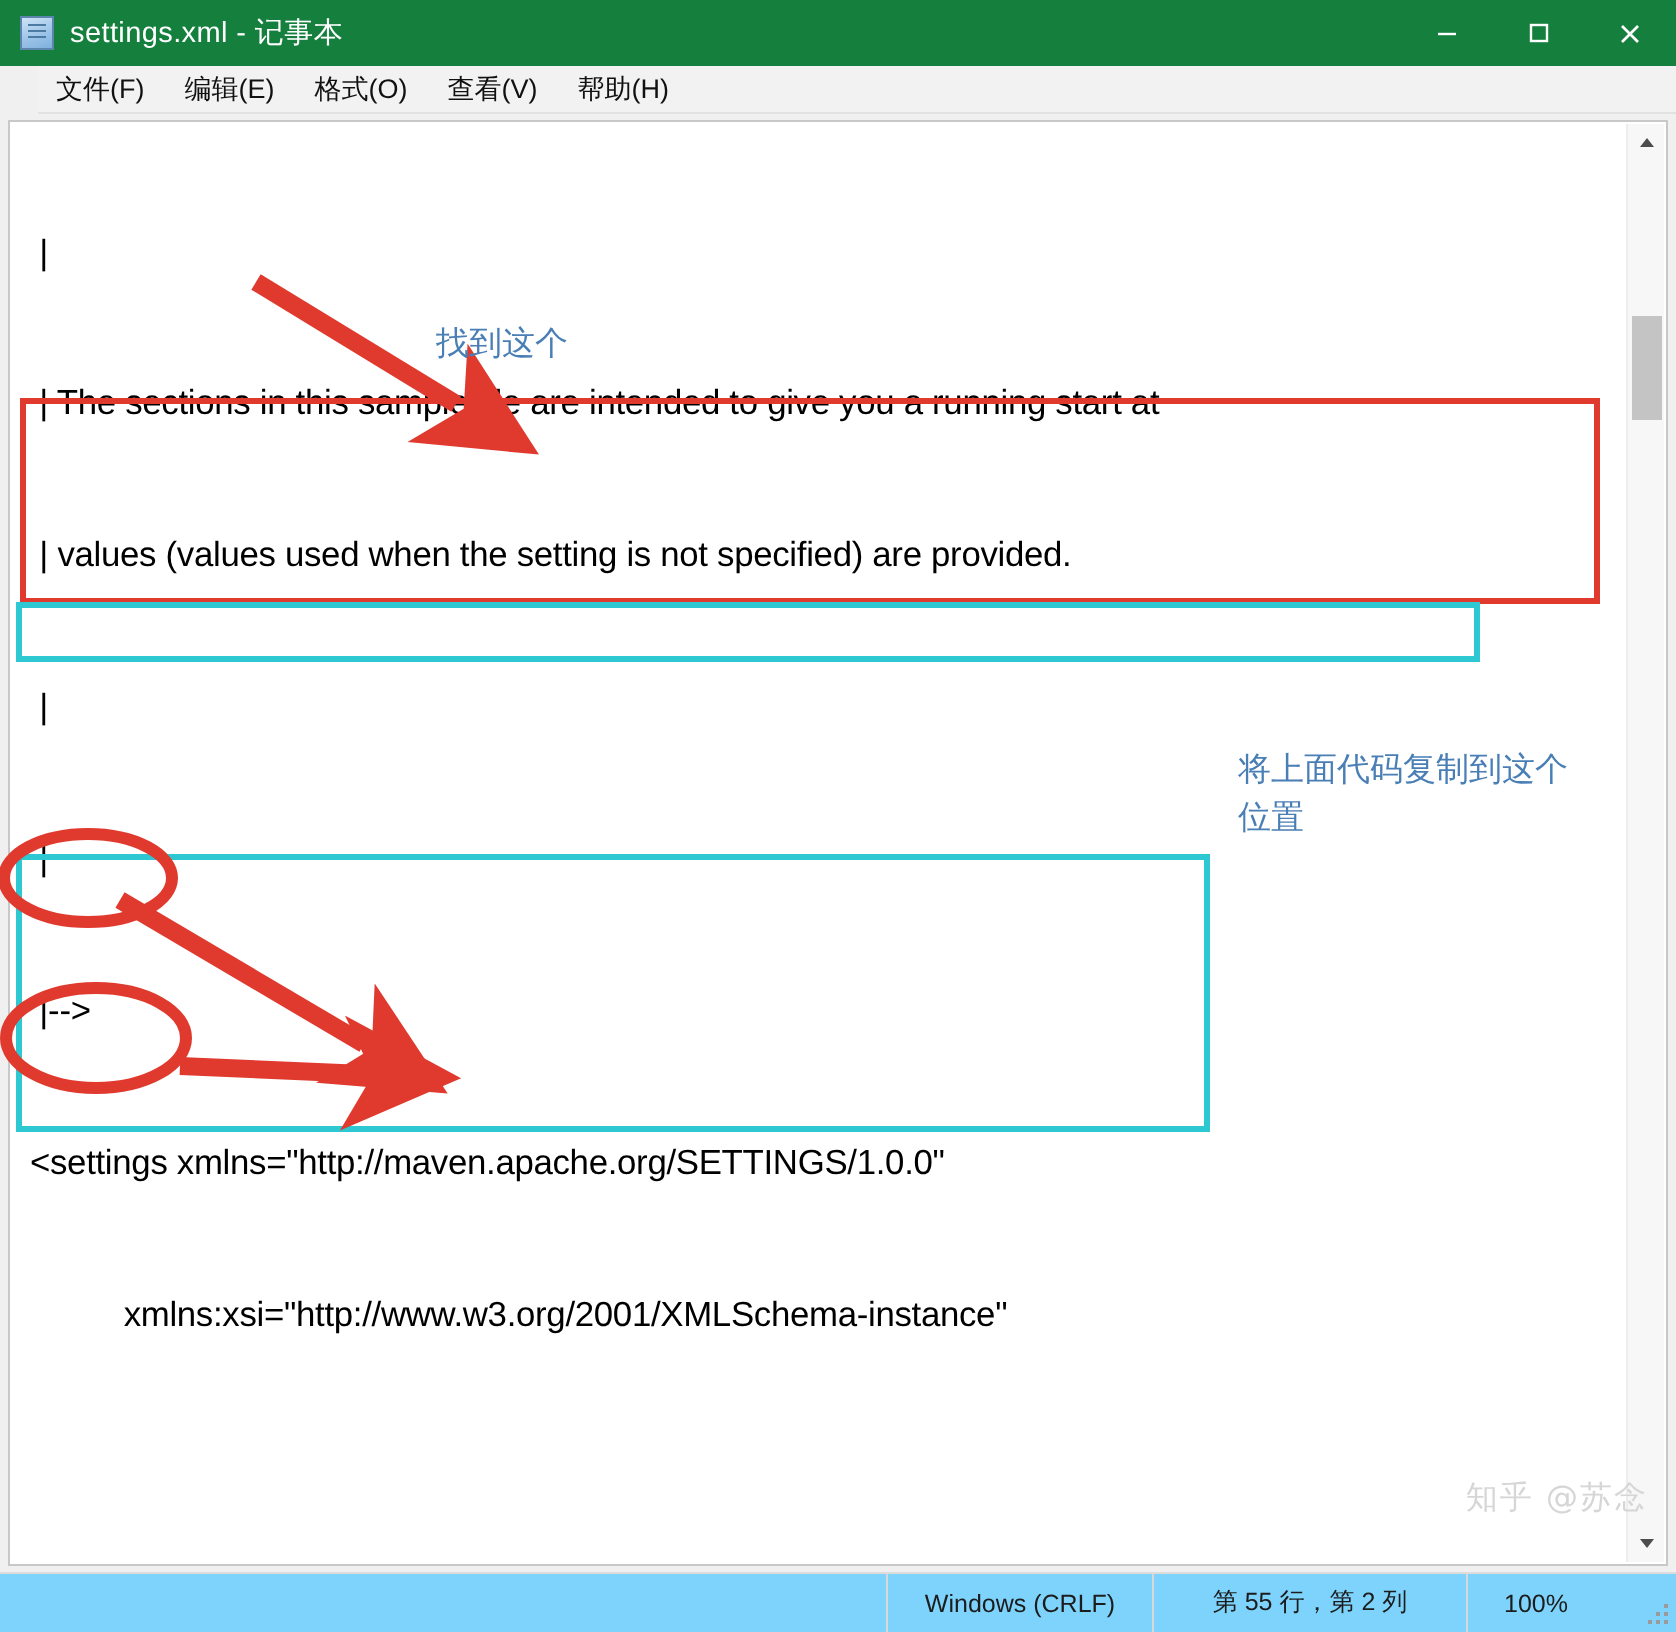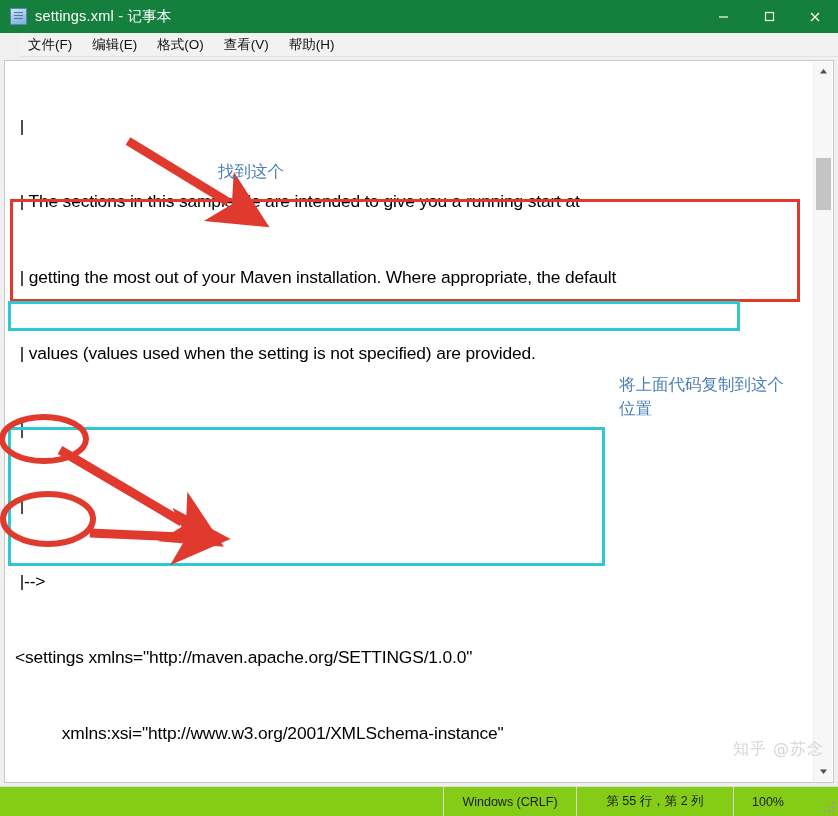--- a/index.html
+++ b/index.html
@@ -87,21 +87,21 @@
   }
   .vs-arrow.up{top:0;}
   .vs-arrow.down{bottom:0;}
   .vs-thumb{
     position:absolute;left:2px;width:15px;top:96px;height:52px;
     background:#c4c4c4;
   }
   
   .statusbar{
     position:absolute;left:0;bottom:0;width:838px;height:30px;
-    background:#84cc16;border-top:1px solid #dcdcdc;
+    background:#7dd3fc;border-top:1px solid #dcdcdc;
     display:flex;align-items:center;justify-content:flex-end;
     box-sizing:border-box;
   }
   .status-cell{
     font-size:12.5px;color:#1c1c1c;text-align:center;
     border-left:1px solid #d8d8d8;height:30px;
     display:flex;align-items:center;justify-content:center;
     font-family:"Liberation Sans","DejaVu Sans",sans-serif;
     white-space:nowrap;
   }
@@ -170,21 +170,20 @@
     <div class="menuitem">格式(O)</div>
     <div class="menuitem">查看(V)</div>
     <div class="menuitem">帮助(H)</div>
   </div>
 
   <div class="editor-wrap">
     <div class="editor">
       <div class="code">
         <div> |</div>
         <div> | The sections in this sample file are intended to give you a running start at</div>
-        <div> | getting the most out of your Maven installation. Where appropriate, the default</div>
         <div> | values (values used when the setting is not specified) are provided.</div>
         <div> |</div>
         <div> |</div>
         <div> |--&gt;</div>
         <div>&lt;settings xmlns="http://maven.apache.org/SETTINGS/1.0.0"</div>
         <div>          xmlns:xsi="http://www.w3.org/2001/XMLSchema-instance"</div>
         
         
         
         

